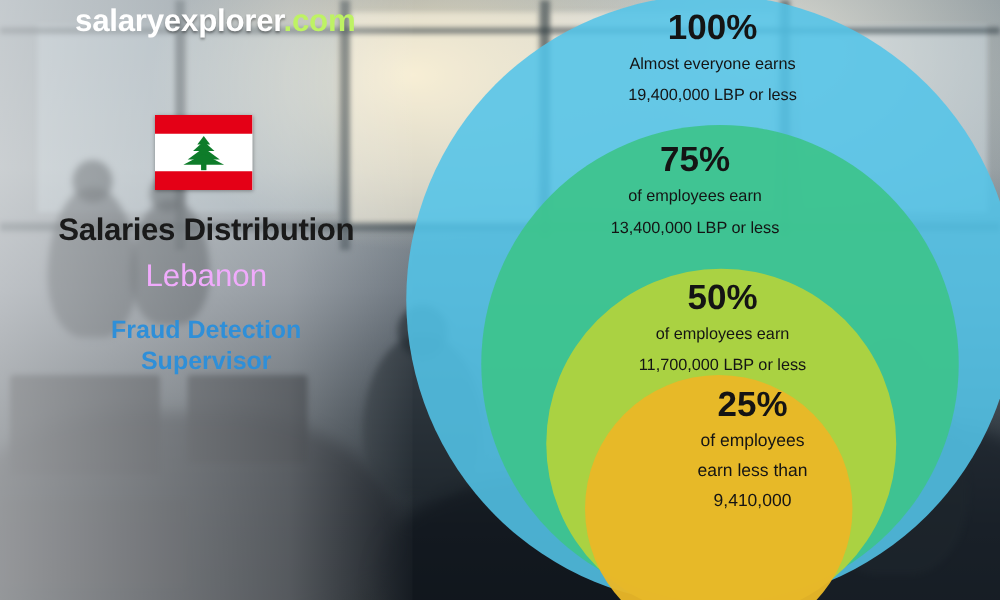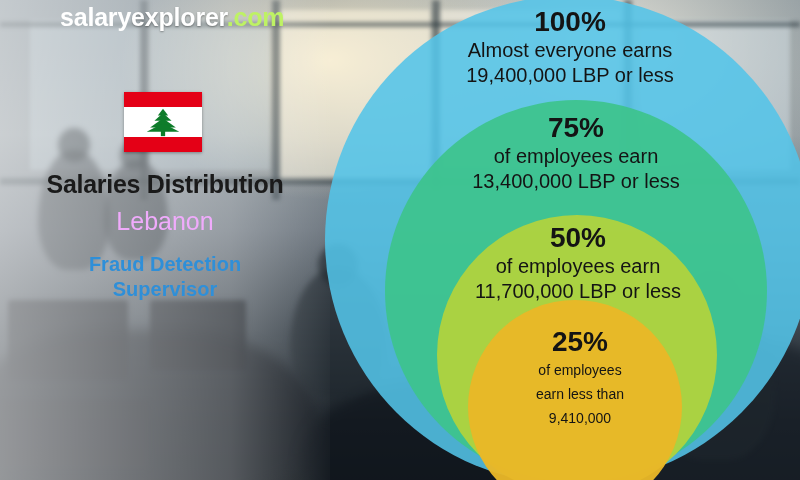--- a/index.html
+++ b/index.html
@@ -189,27 +189,27 @@
     position: absolute;
     text-align: center;
     color: #141414;
   }
   .lbl .pct {
     font-size: 28px;
     font-weight: bold;
     line-height: 32px;
   }
   .lbl .desc {
-    font-size: 20px;
+    font-size: 13px;
     line-height: 25px;
   }
   .l100 { left: 400px; top: 6px;  width: 340px; }
-  .l75  { left: 400px; top: 112px; width: 352px; }
+  .l75  { left: 380px; top: 112px; width: 352px; }
   .l50  { left: 404px; top: 222px; width: 348px; }
-  .l25  { left: 452px; top: 308px; width: 256px; margin-top: 18px; }
+  .l25  { left: 474px; top: 308px; width: 256px; }
   .l25 .desc { font-size: 14px; line-height: 24px; }
 </style>
 </head>
 <body>
 
 <div class="stage">
 
   <div class="bg">
     <div class="bg-blur">
 

